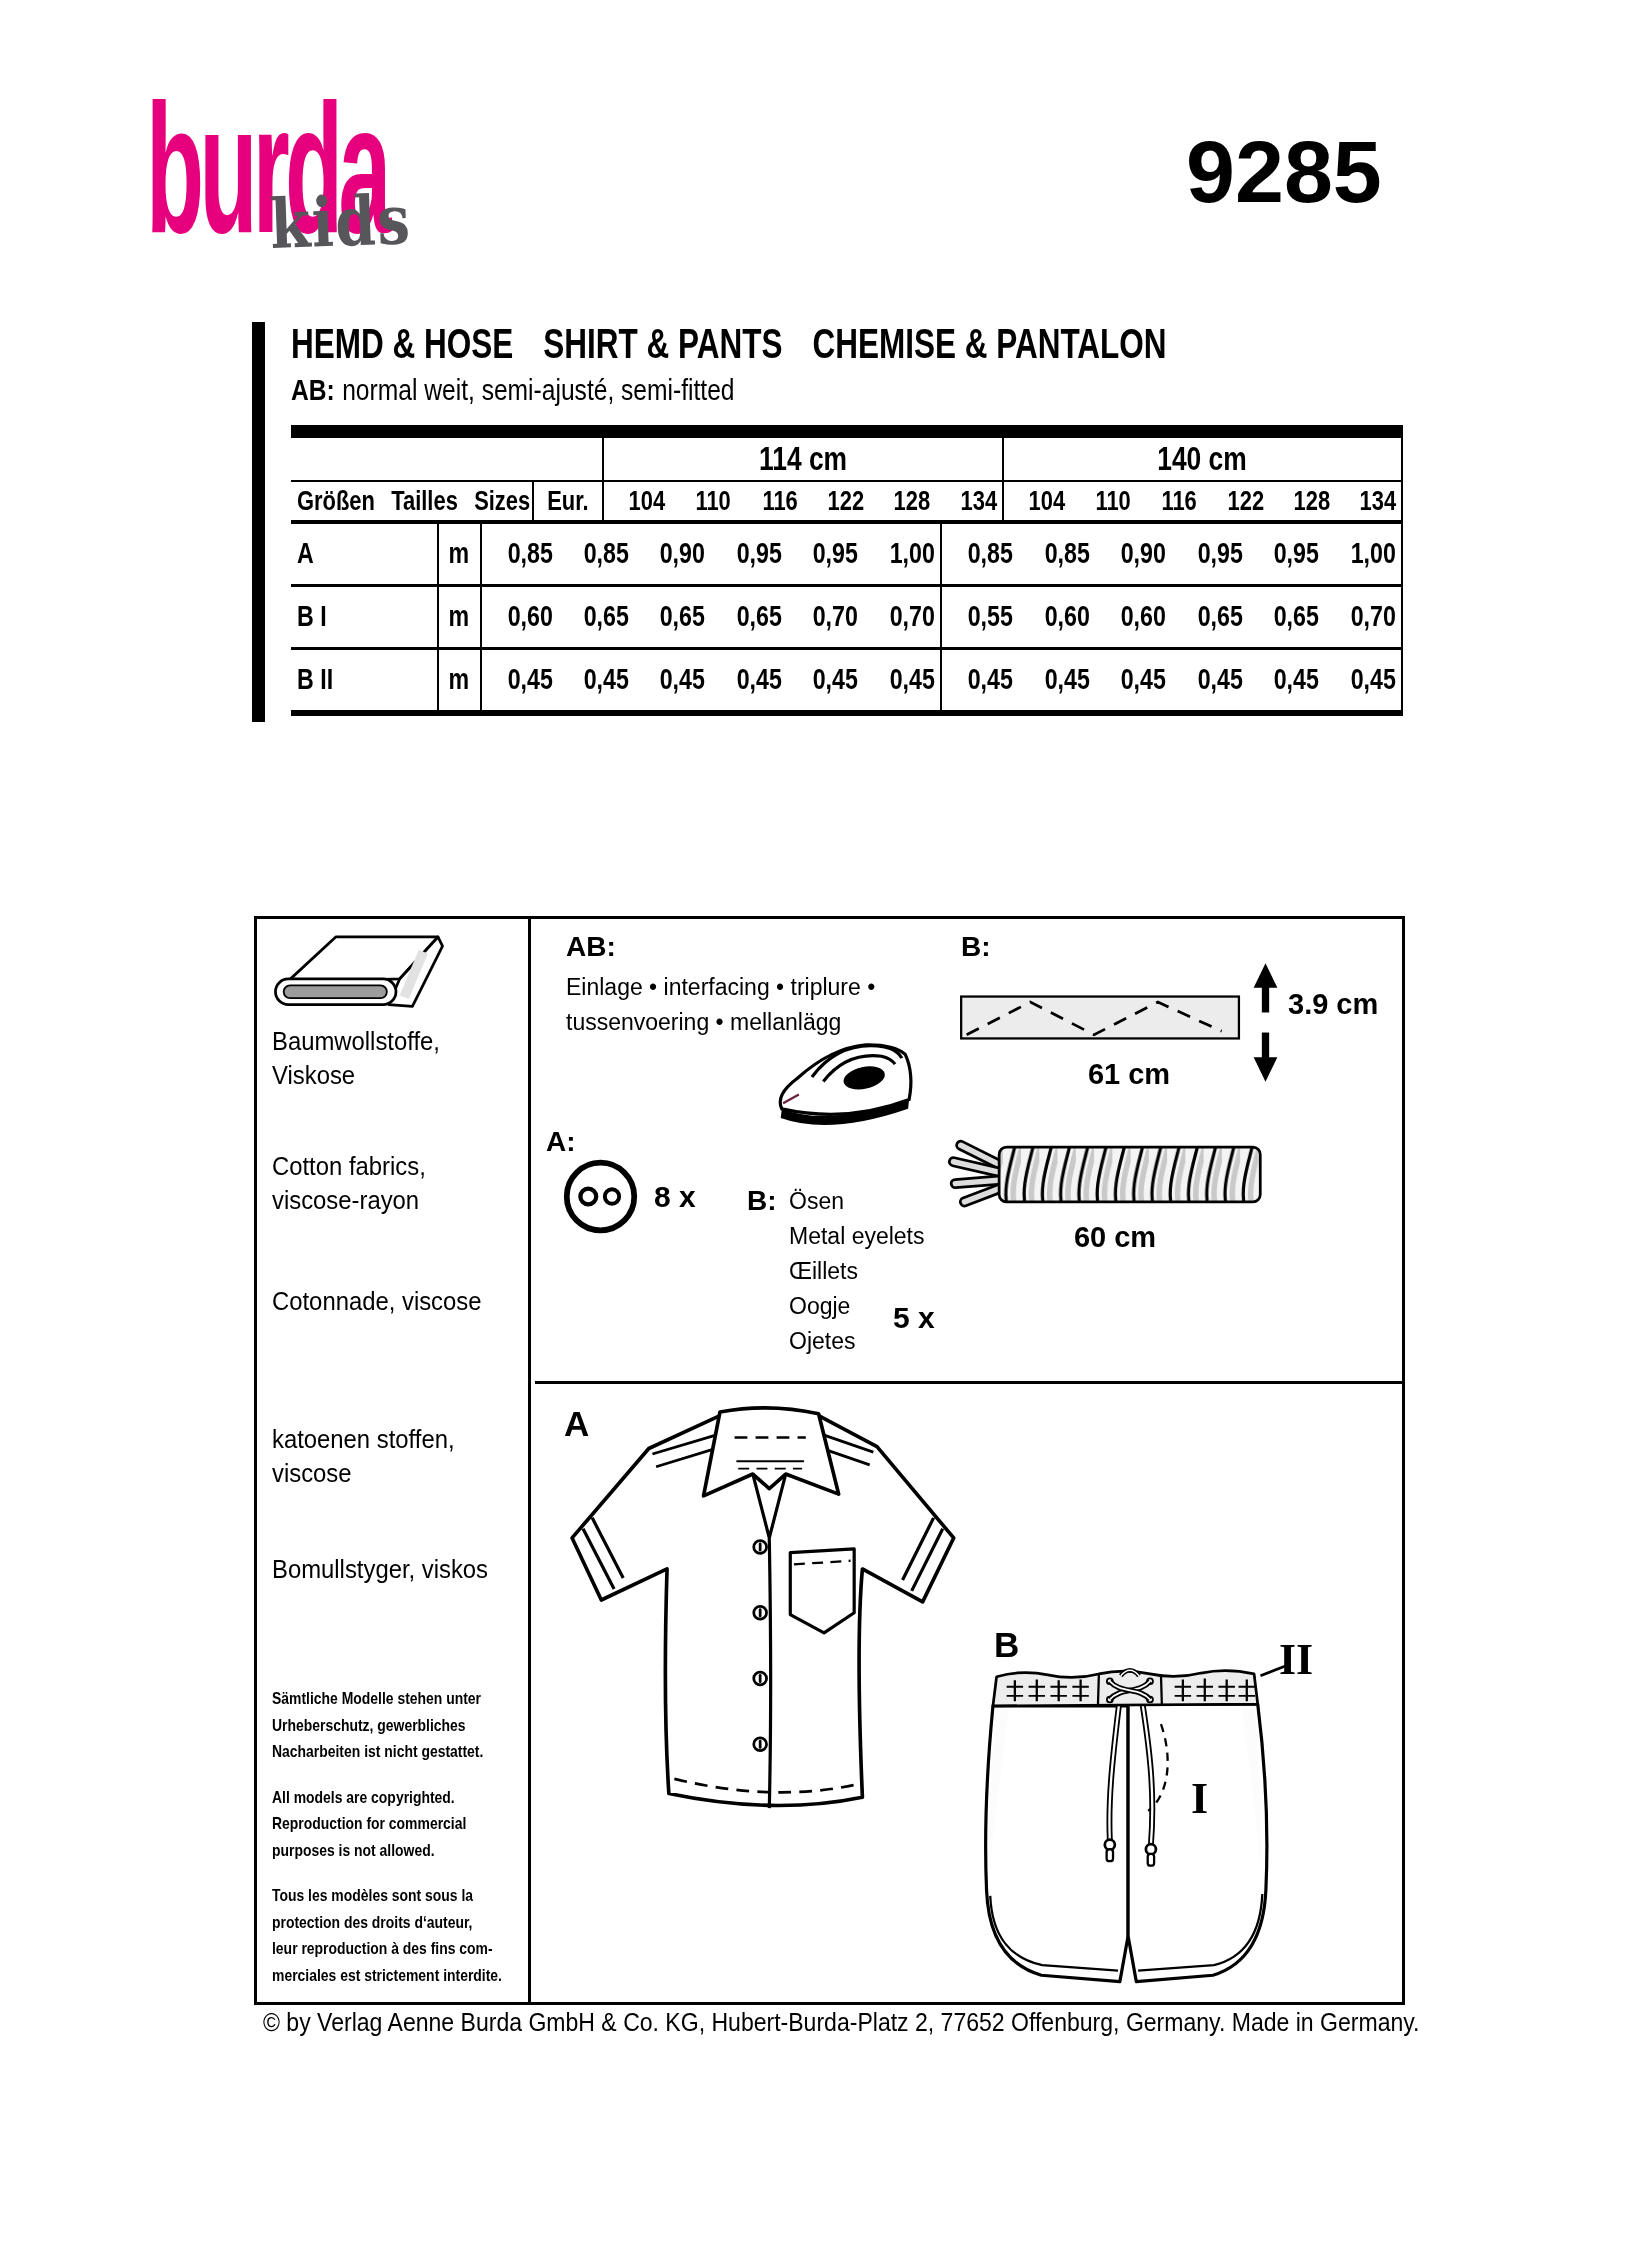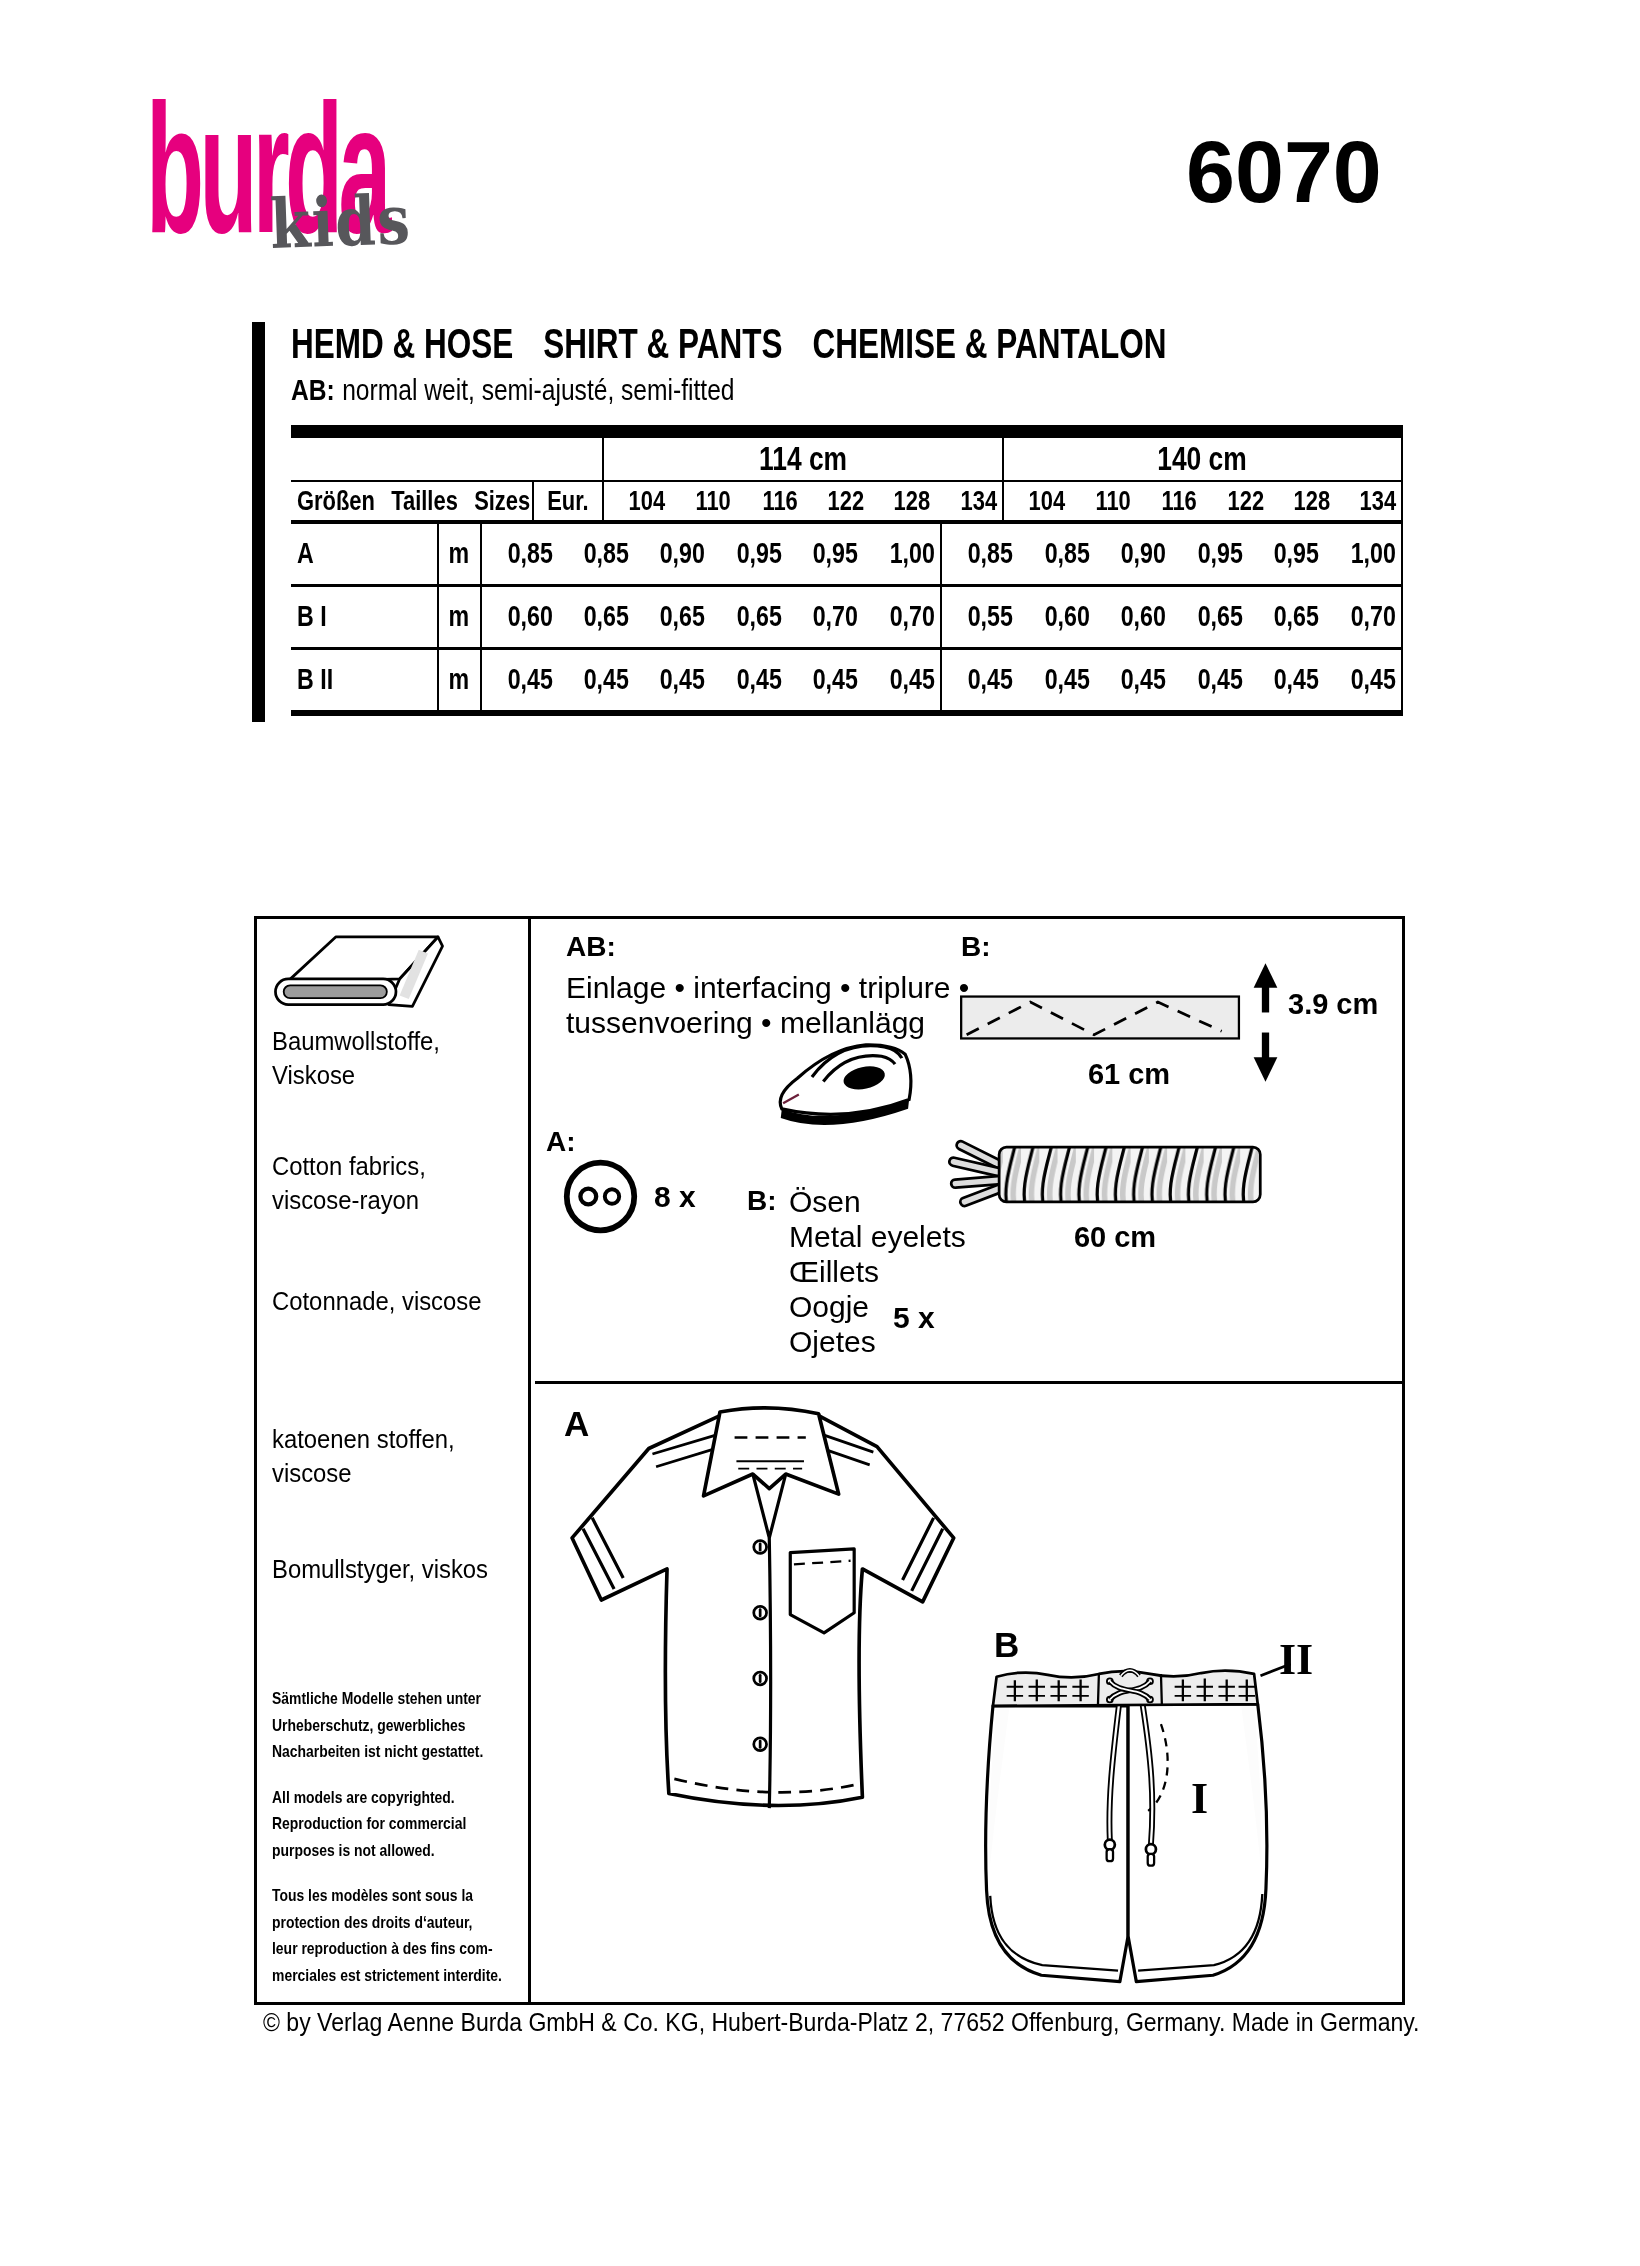--- a/index.html
+++ b/index.html
@@ -60,39 +60,39 @@
   .mat-item:nth-child(2){margin-bottom:67px;}
   .mat-item:nth-child(3){margin-bottom:104px;}
   .mat-item:nth-child(4){margin-bottom:62px;}
   .legal{position:absolute;left:14.6px;top:766px;width:292px;transform:scaleX(.85);transform-origin:left top;}
   .legal-par{font-size:16.4px;line-height:26.5px;font-weight:bold;white-space:pre-line;margin-bottom:19px;}
 
   .notions{position:absolute;left:278px;top:0;right:0;height:465px;border-bottom:3.7px solid #000;box-sizing:border-box;}
   .drawings{position:absolute;left:278px;top:469px;right:0;bottom:0;}
 
   .n-label{font-weight:bold;font-size:28px;line-height:1.1;}
-  .n-text{font-size:30px;line-height:35px;}
+  .n-text{font-size:23px;line-height:35px;}
   .n-count{font-weight:bold;font-size:30px;}
   .dim{font-weight:bold;font-size:29px;white-space:nowrap;}
 
   .view-label{font-weight:bold;font-size:35px;line-height:1;}
   .numeral{font-family:"Liberation Serif","DejaVu Serif",serif;font-weight:bold;font-size:44px;line-height:1;}
 
   .footer-line{left:263px;top:2008px;font-size:25.6px;white-space:nowrap;
                transform:scaleX(.9);transform-origin:left top;}
   svg{display:block;}
 </style>
 </head>
 <body>
 
 <div class="page">
 
   <div class="abs logo-main">burda</div>
   <div class="abs logo-sub">kids</div>
-  <div class="abs pattern-number">6070</div>
+  <div class="abs pattern-number">9285</div>
 
   <div class="abs title-bar"></div>
   <div class="abs heading">
     <span>HEMD &amp; HOSE</span><span>SHIRT &amp; PANTS</span><span>CHEMISE &amp; PANTALON</span>
   </div>
   <div class="abs subheading">
     <span class="fit-label">AB:</span><span>normal weit, semi-ajusté, semi-fitted</span>
   </div>
 
   <div class="abs size-table">

